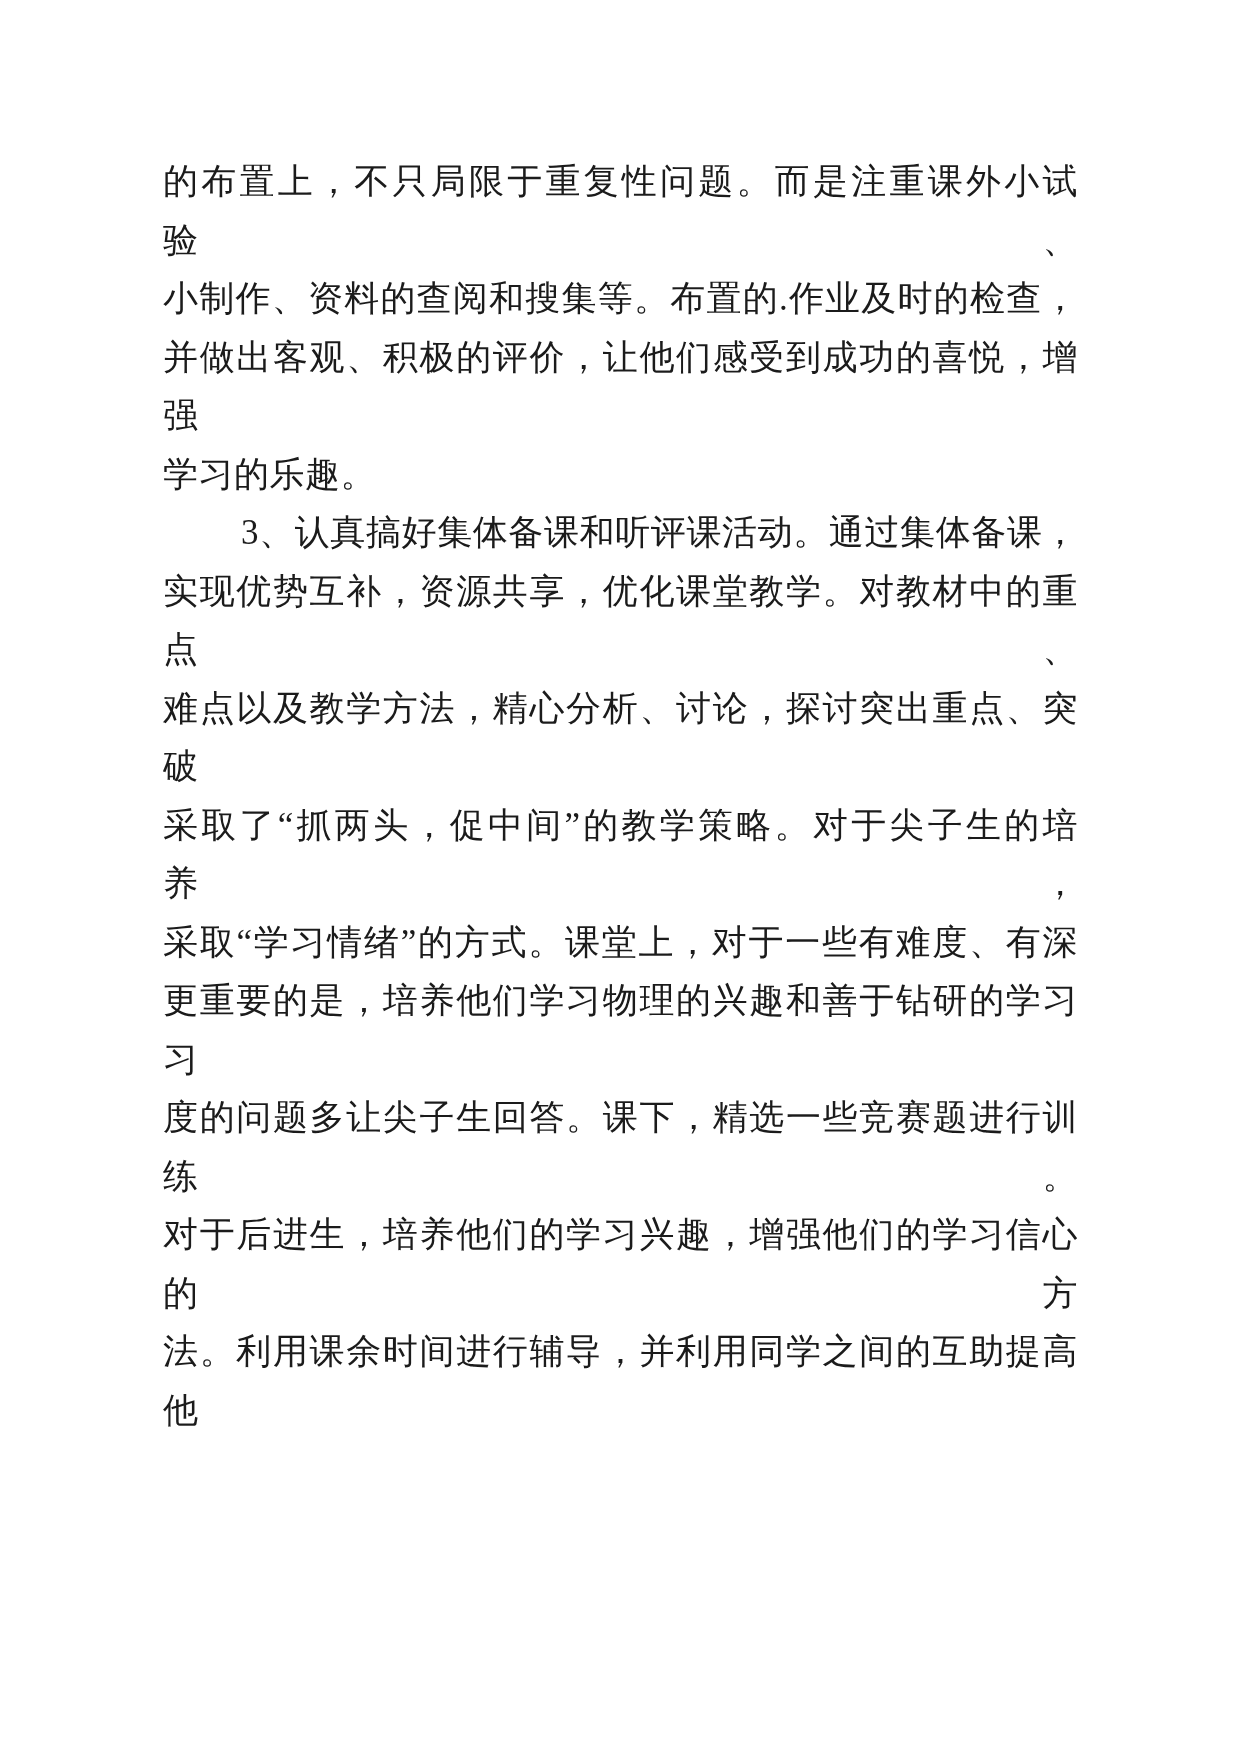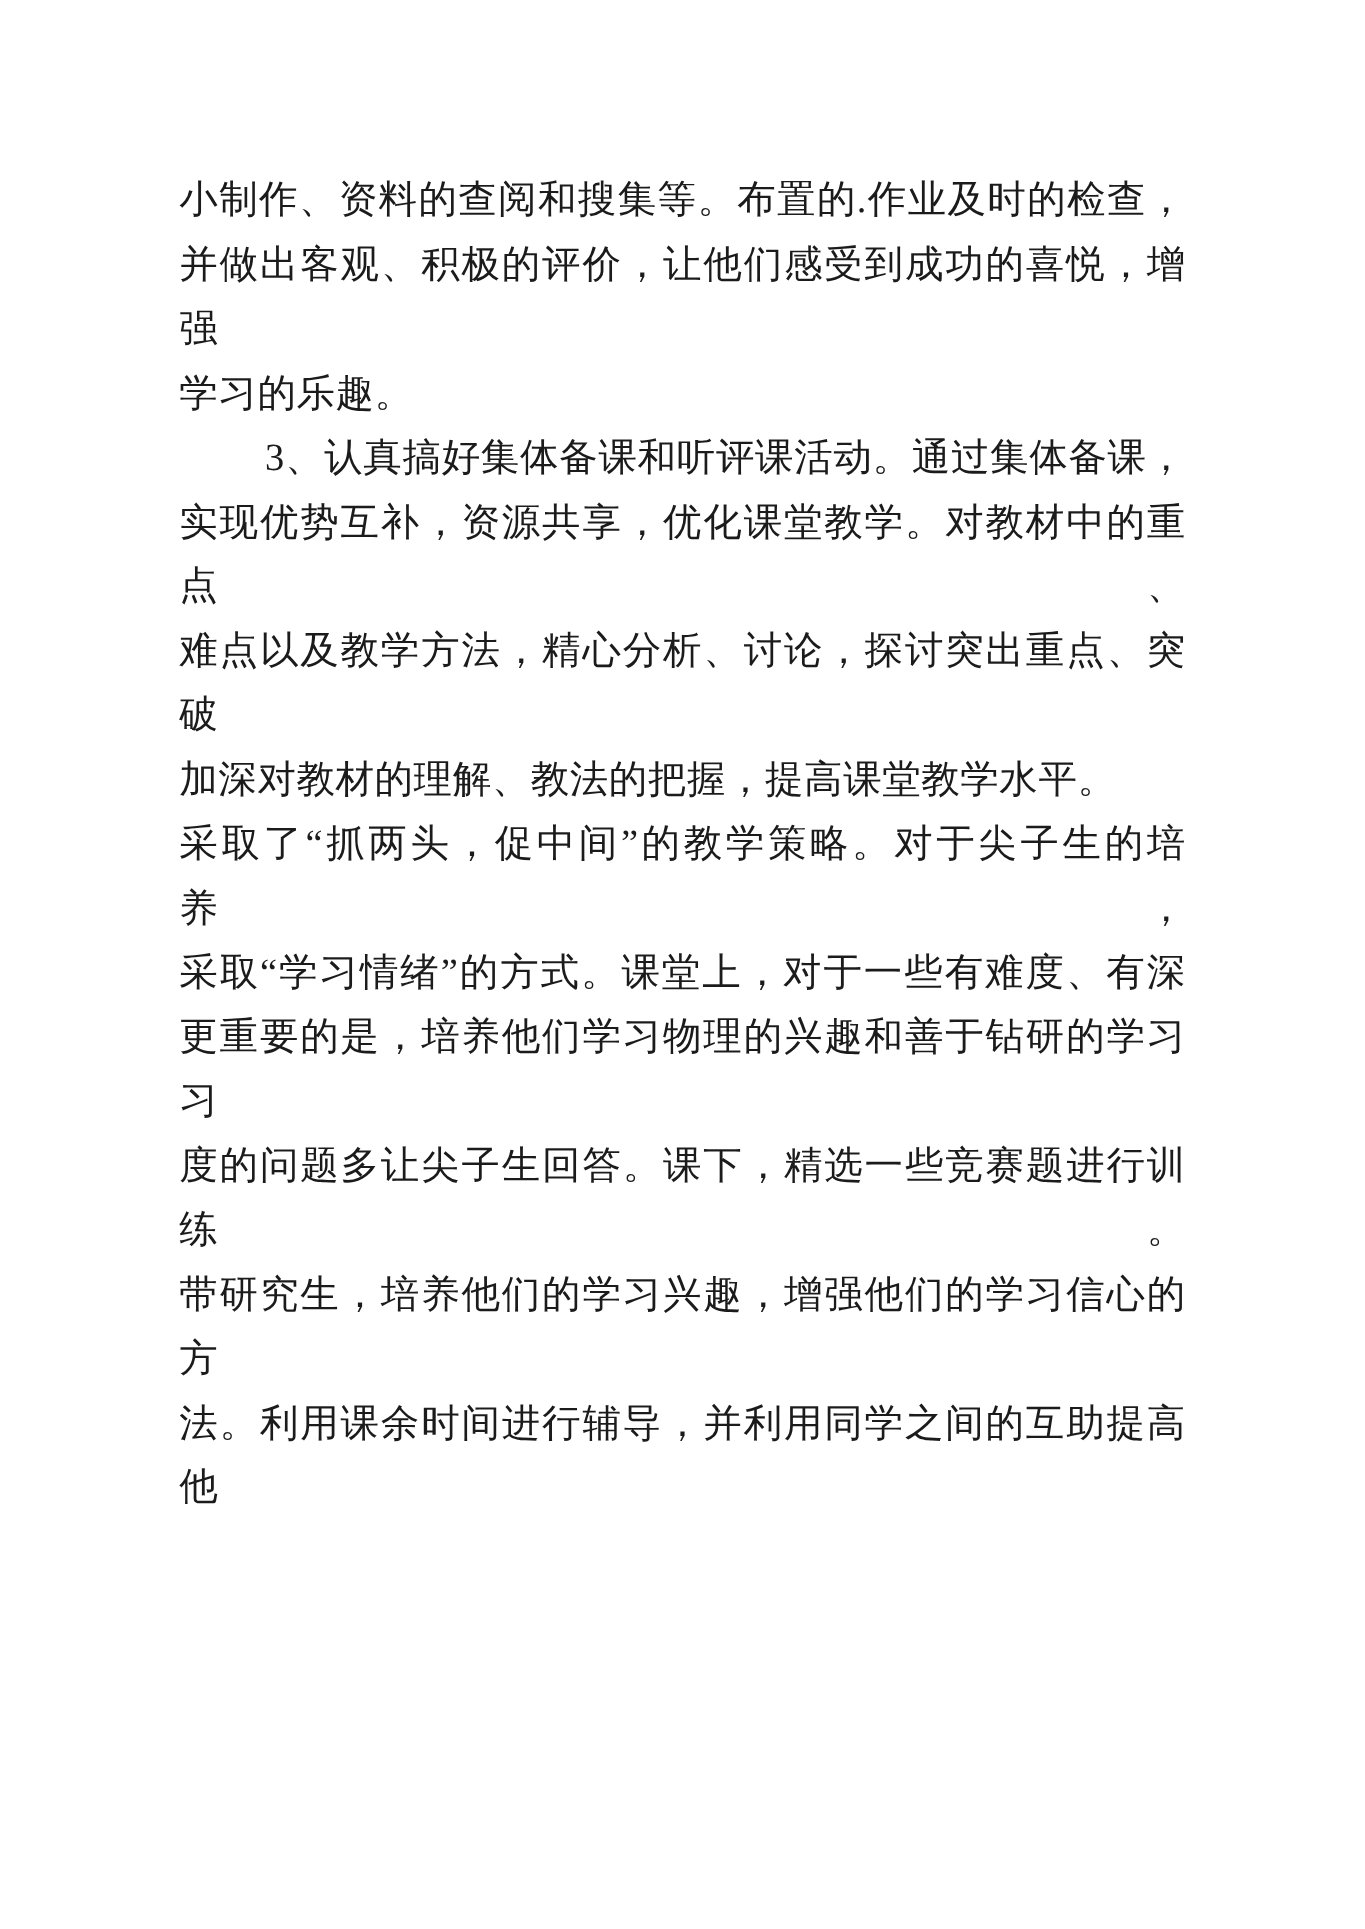--- a/index.html
+++ b/index.html
@@ -41,32 +41,32 @@
   .line.first-indent {
     text-indent: 78px;
   }
 </style>
 </head>
 <body>
 
 <div class="page">
   <div class="text-block" id="text-block" style="color: rgb(27, 27, 27);">
       <div class="paragraph">
+        <div class="line">的布置上，不只局限于重复性问题。而是注重课外小试验、</div>
         <div class="line">小制作、资料的查阅和搜集等。布置的.作业及时的检查，</div>
         <div class="line">并做出客观、积极的评价，让他们感受到成功的喜悦，增强</div>
         <div class="line para-end">学习的乐趣。</div>
       </div>
       <div class="paragraph">
         <div class="line first-indent">3、认真搞好集体备课和听评课活动。通过集体备课，</div>
         <div class="line">实现优势互补，资源共享，优化课堂教学。对教材中的重点、</div>
         <div class="line">难点以及教学方法，精心分析、讨论，探讨突出重点、突破</div>
-        <div class="line para-end">加深对教材的理解、教法的把握，提高课堂教学水平。</div>
       </div>
       <div class="paragraph">
         <div class="line">采取了“抓两头，促中间”的教学策略。对于尖子生的培养，</div>
         <div class="line">采取“学习情绪”的方式。课堂上，对于一些有难度、有深</div>
         <div class="line">更重要的是，培养他们学习物理的兴趣和善于钻研的学习习</div>
         <div class="line">度的问题多让尖子生回答。课下，精选一些竞赛题进行训练。</div>
-        <div class="line">带研究生，培养他们的学习兴趣，增强他们的学习信心的方</div>
+        <div class="line">对于后进生，培养他们的学习兴趣，增强他们的学习信心的方</div>
         <div class="line">法。利用课余时间进行辅导，并利用同学之间的互助提高他</div>
       </div>
     </div>
 </div>
 
 </body></html>

